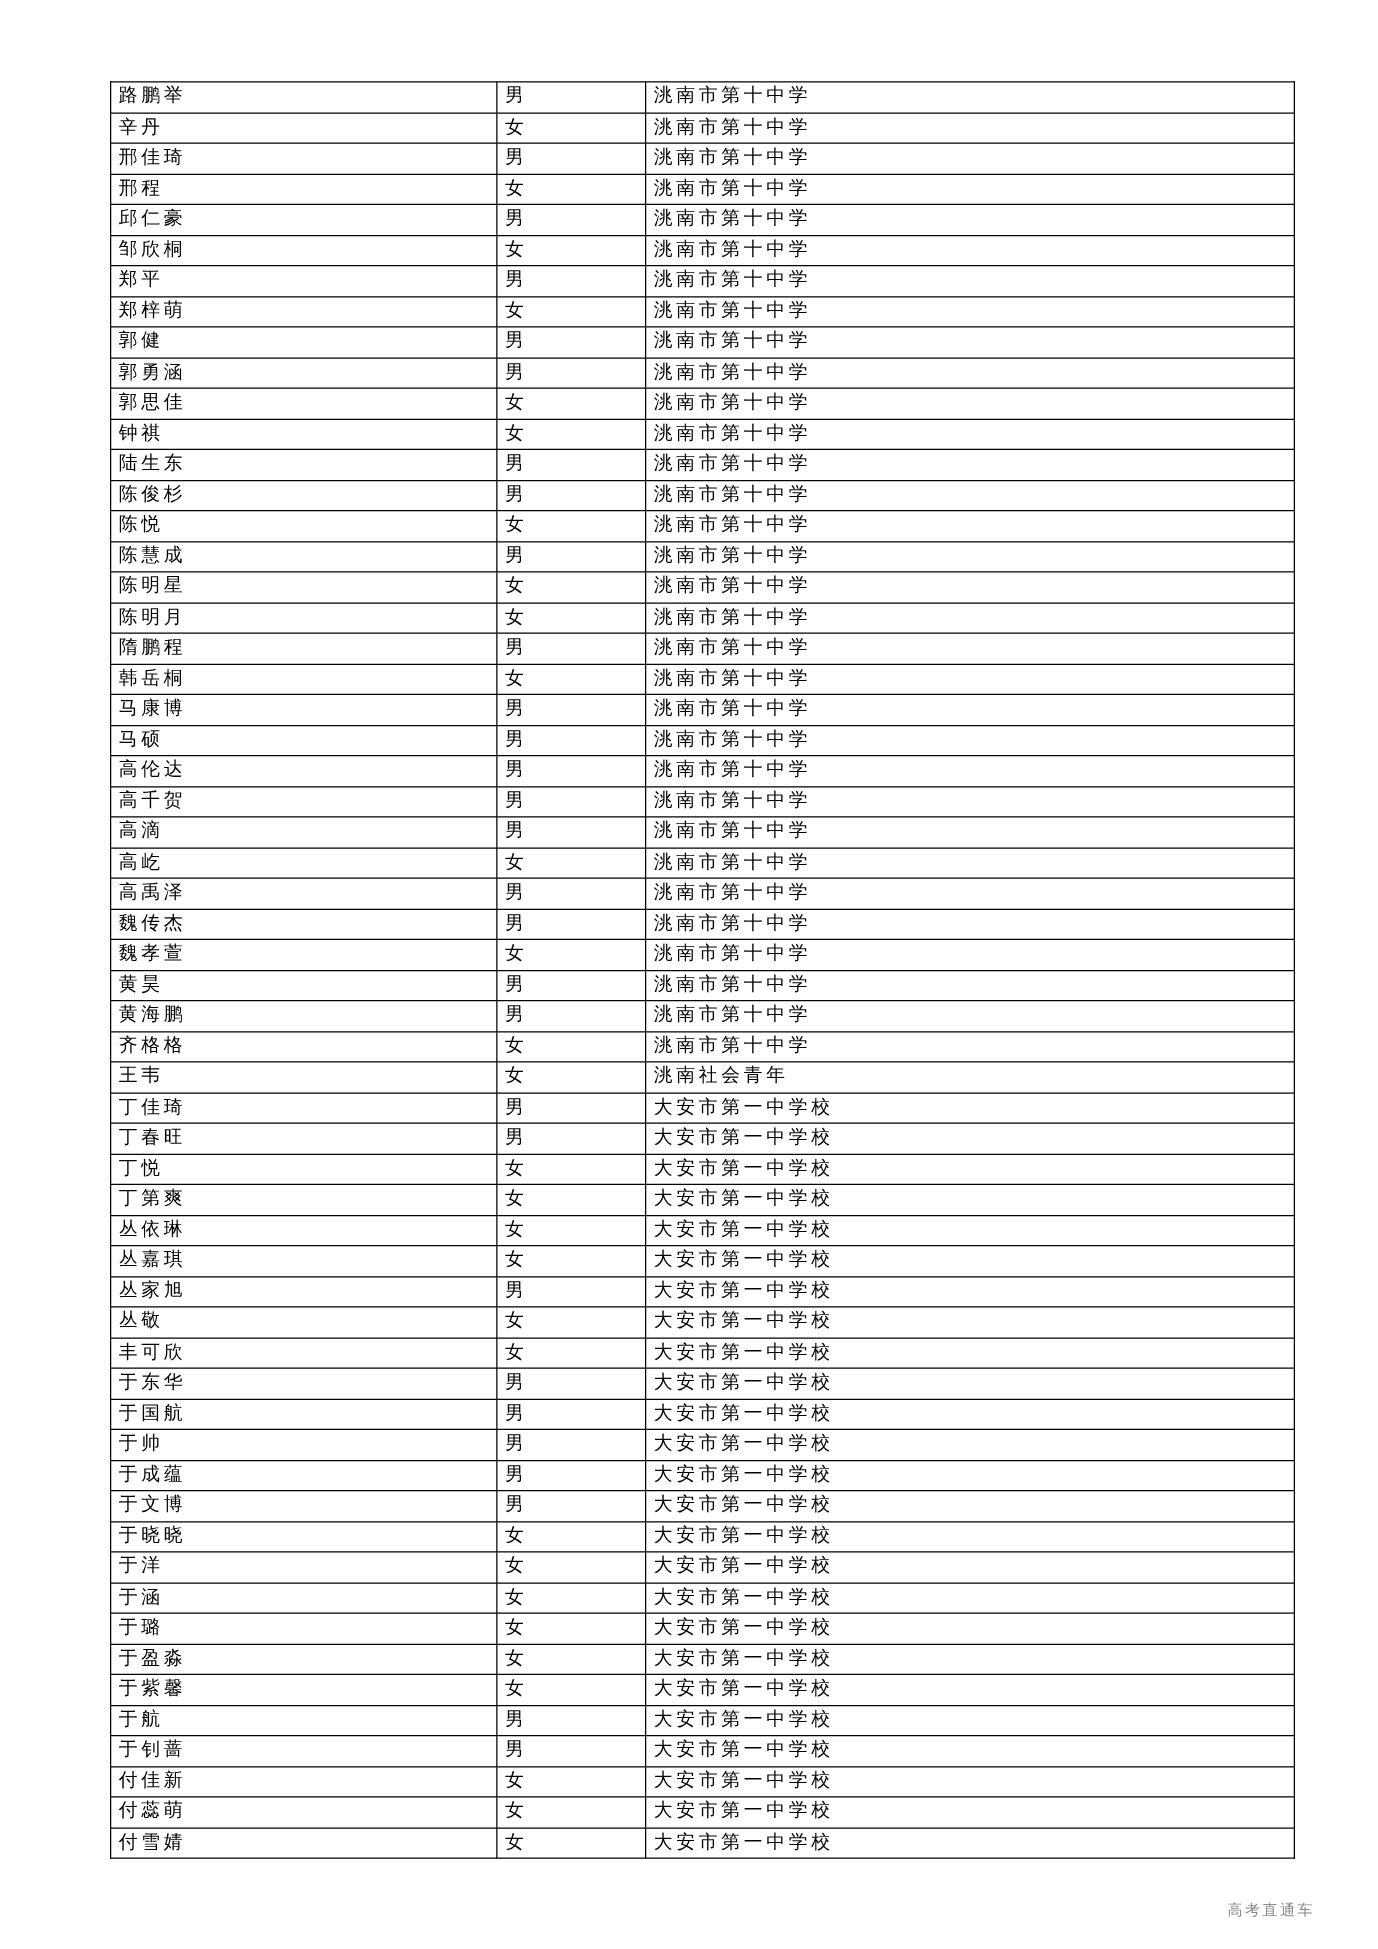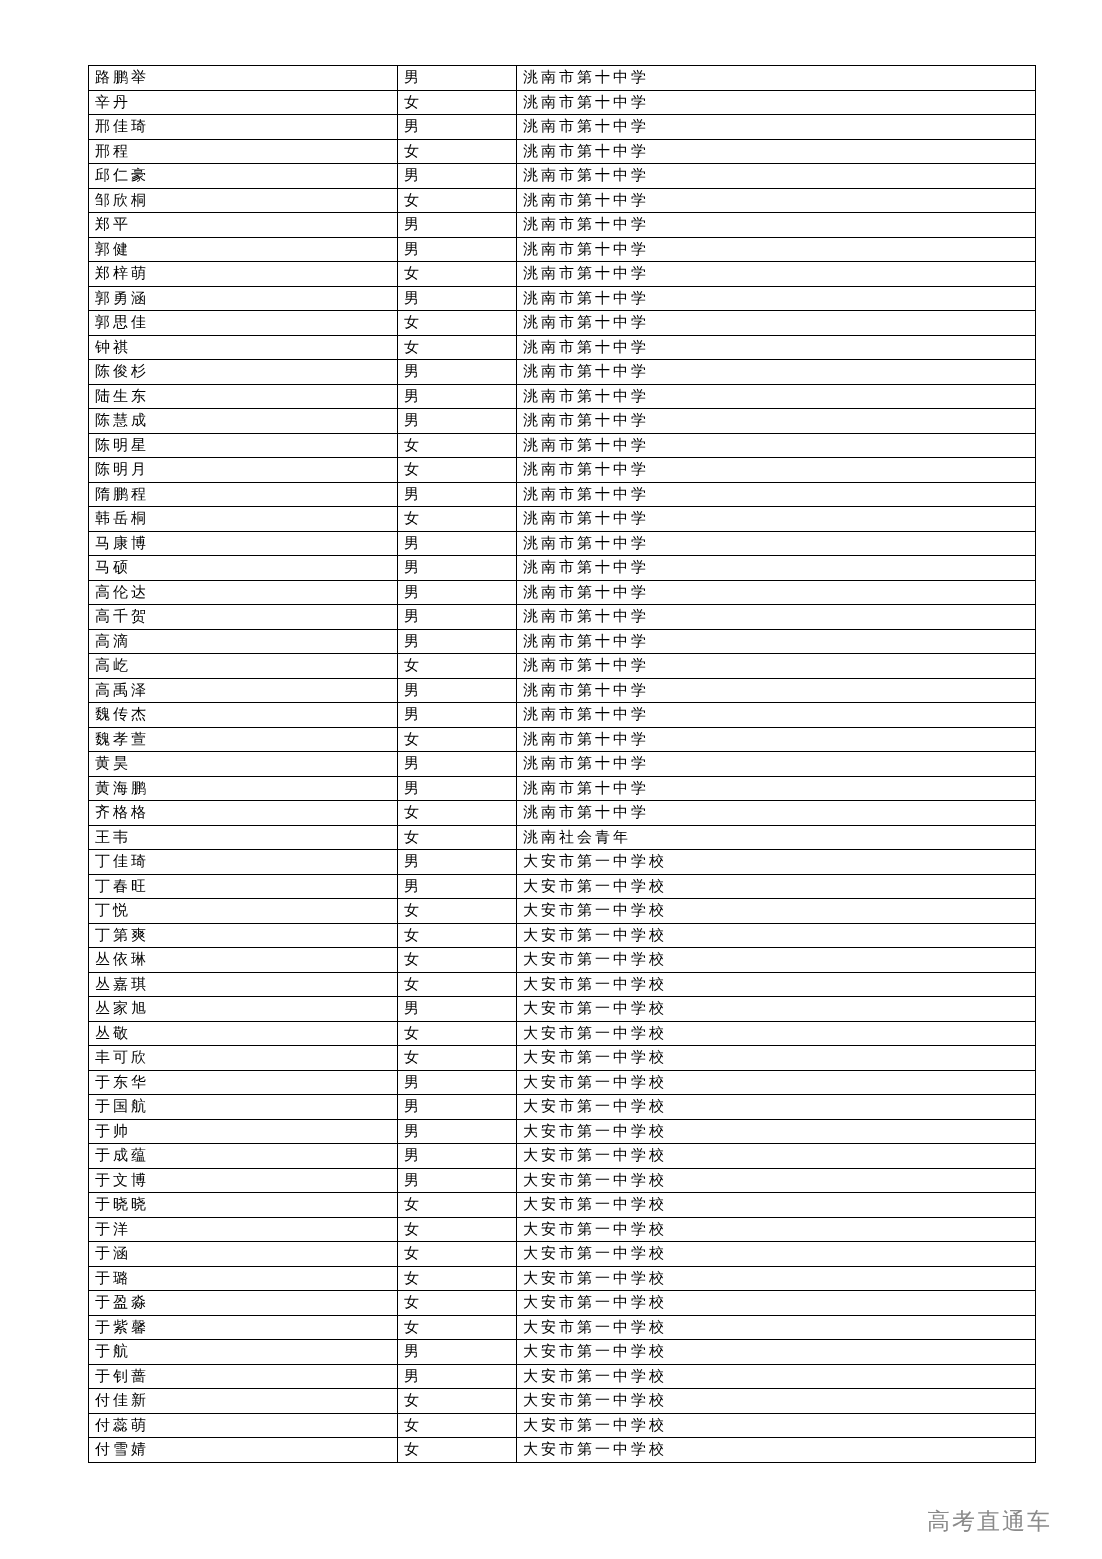--- a/index.html
+++ b/index.html
@@ -35,21 +35,21 @@
     overflow: hidden;
     vertical-align: middle;
   }
   td.col-name   { width: 302px; }
   td.col-gender { width: 112px; }
   td.col-school { width: 512px; font-family: Liberation Serif, serif; }
   .watermark {
     position: absolute;
     right: 38px;
     bottom: 22px;
-    font-size: 23px;
+    font-size: 12px;
     color: #8a8a8a;
     letter-spacing: 2px;
     font-family: "Liberation Sans", "DejaVu Sans", sans-serif;
   }
 </style>
 </head>
 <body>
 
 <div class="page">
   <table class="roster">
@@ -83,52 +83,57 @@
           <td class="col-name">邹欣桐</td>
           <td class="col-gender">女</td>
           <td class="col-school">洮南市第十中学</td>
         </tr>
         <tr>
           <td class="col-name">郑平</td>
           <td class="col-gender">男</td>
           <td class="col-school">洮南市第十中学</td>
         </tr>
         <tr>
+          <td class="col-name">郑梓萌</td>
+          <td class="col-gender">女</td>
+          <td class="col-school">洮南市第十中学</td>
+        </tr>
+        <tr>
           <td class="col-name">郭健</td>
           <td class="col-gender">男</td>
           <td class="col-school">洮南市第十中学</td>
         </tr>
         <tr>
-          <td class="col-name">郑梓萌</td>
-          <td class="col-gender">女</td>
-          <td class="col-school">洮南市第十中学</td>
-        </tr>
-        <tr>
           <td class="col-name">郭勇涵</td>
           <td class="col-gender">男</td>
           <td class="col-school">洮南市第十中学</td>
         </tr>
         <tr>
           <td class="col-name">郭思佳</td>
           <td class="col-gender">女</td>
           <td class="col-school">洮南市第十中学</td>
         </tr>
         <tr>
           <td class="col-name">钟祺</td>
           <td class="col-gender">女</td>
           <td class="col-school">洮南市第十中学</td>
         </tr>
         <tr>
+          <td class="col-name">陆生东</td>
+          <td class="col-gender">男</td>
+          <td class="col-school">洮南市第十中学</td>
+        </tr>
+        <tr>
           <td class="col-name">陈俊杉</td>
           <td class="col-gender">男</td>
           <td class="col-school">洮南市第十中学</td>
         </tr>
         <tr>
-          <td class="col-name">陆生东</td>
-          <td class="col-gender">男</td>
+          <td class="col-name">陈悦</td>
+          <td class="col-gender">女</td>
           <td class="col-school">洮南市第十中学</td>
         </tr>
         <tr>
           <td class="col-name">陈慧成</td>
           <td class="col-gender">男</td>
           <td class="col-school">洮南市第十中学</td>
         </tr>
         <tr>
           <td class="col-name">陈明星</td>
           <td class="col-gender">女</td>

